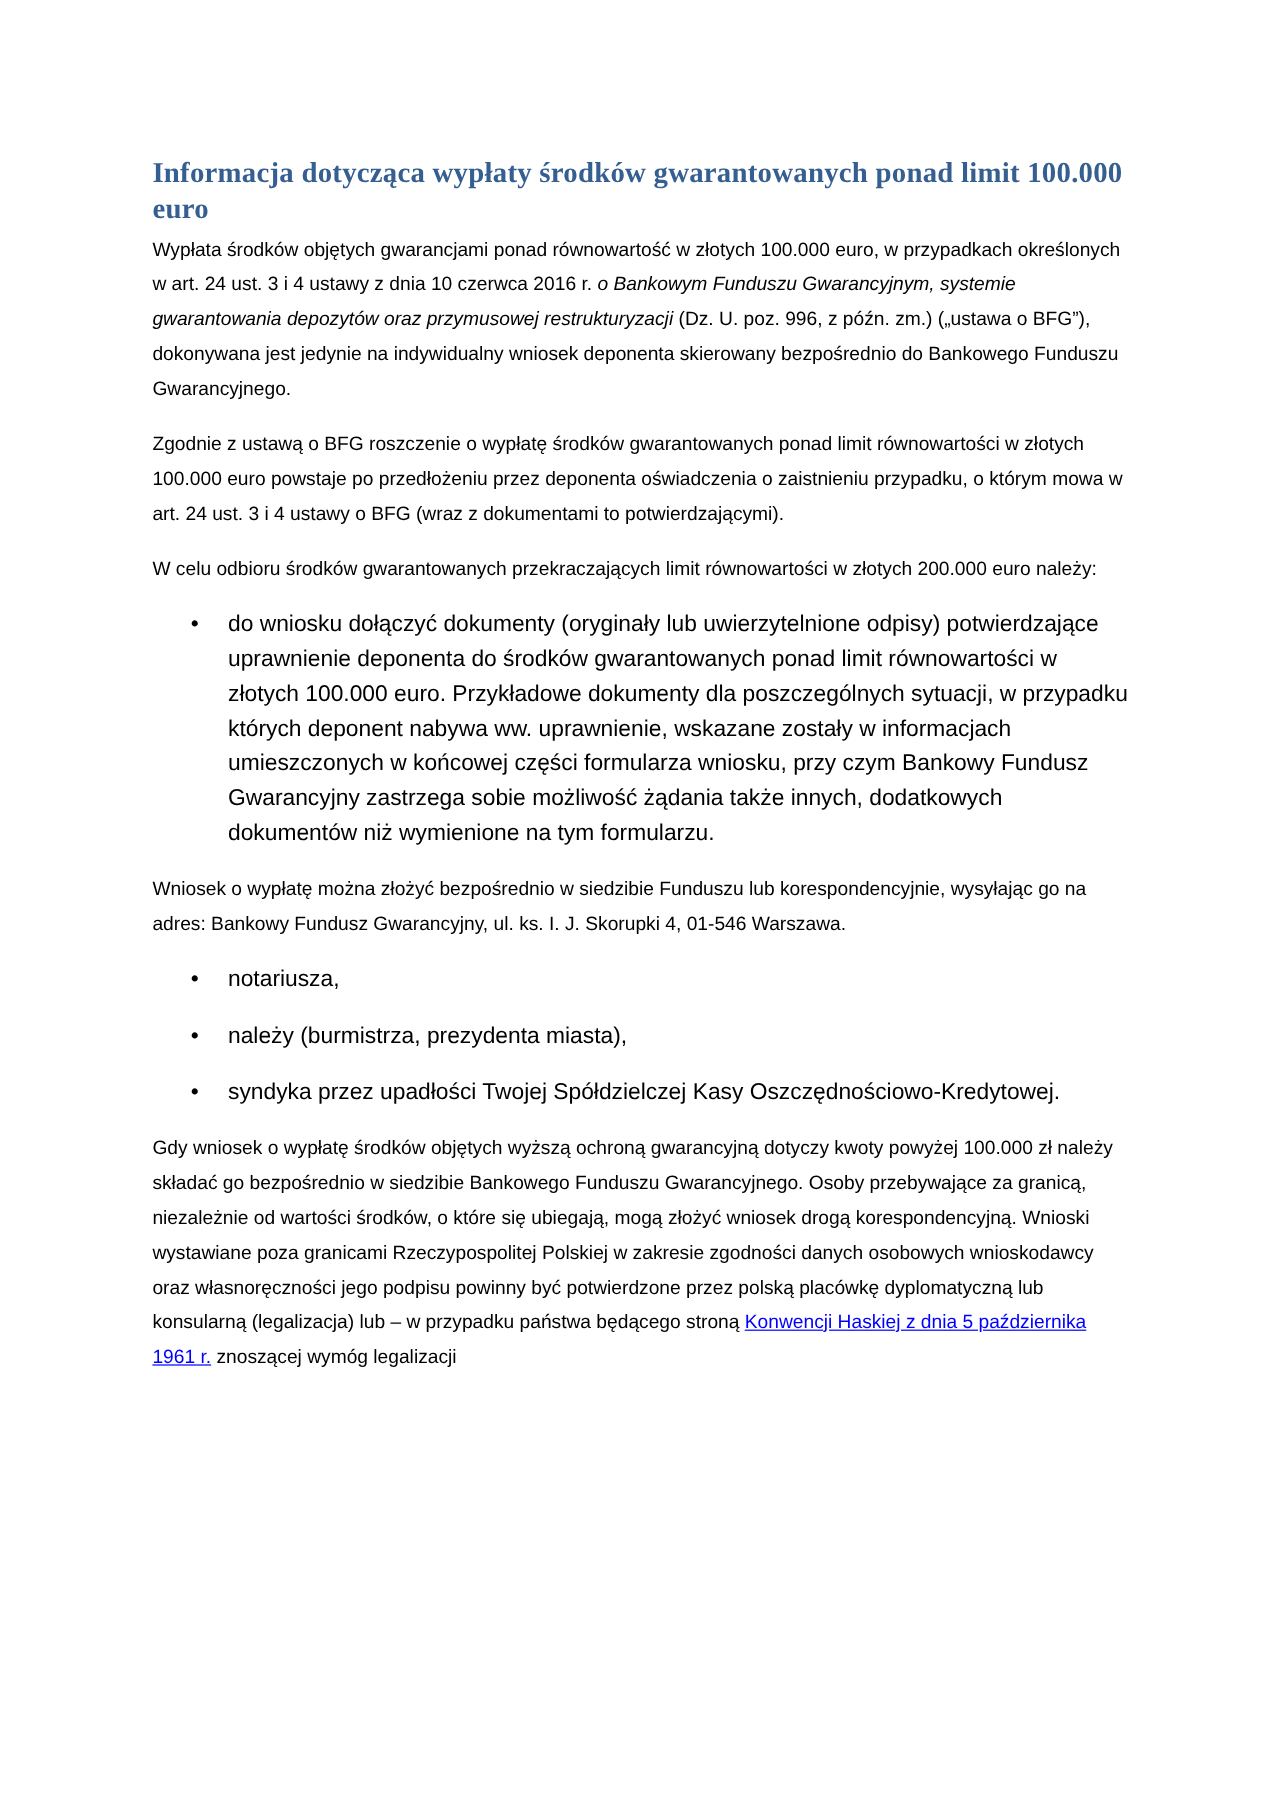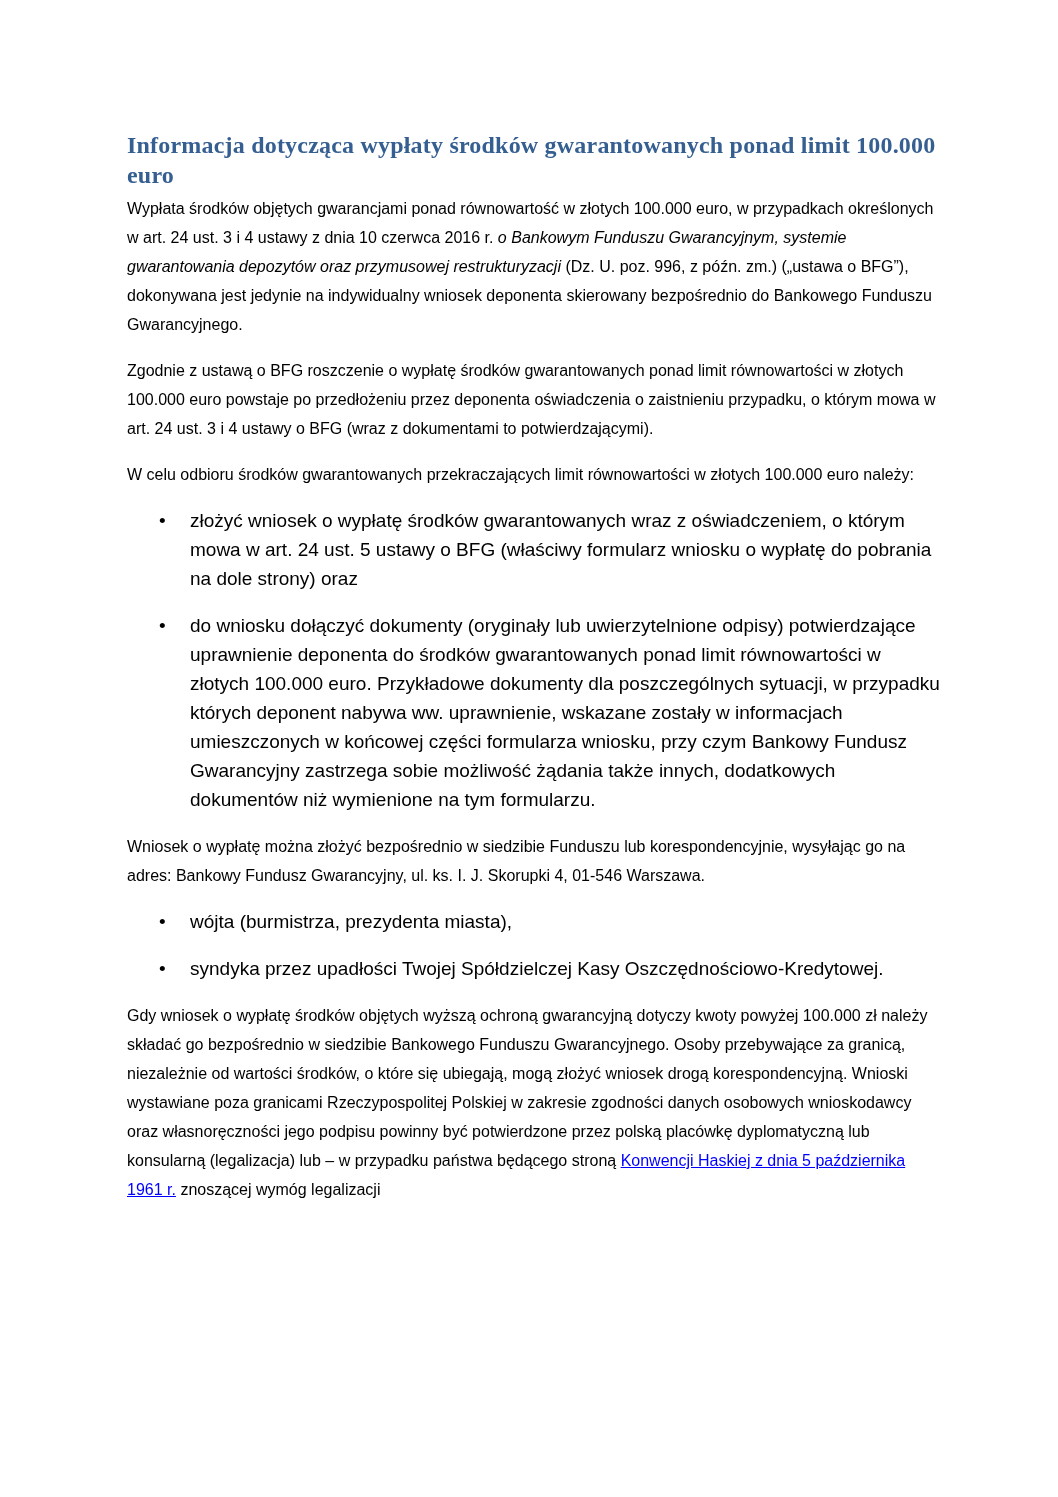--- a/index.html
+++ b/index.html
@@ -65,30 +65,30 @@
 <body>
 
 <div class="page">
 
   <h1 class="doc-title">Informacja dotycząca wypłaty środków gwarantowanych ponad limit 100.000 euro</h1>
 
   <p class="doc-para"><span>Wypłata środków objętych gwarancjami ponad równowartość w złotych 100.000 euro, w przypadkach określonych w art. 24 ust. 3 i 4 ustawy z dnia 10 czerwca 2016 r. </span><em class="law-title">o Bankowym Funduszu Gwarancyjnym, systemie gwarantowania depozytów oraz przymusowej restrukturyzacji</em><span> (Dz. U. poz. 996, z późn. zm.) („ustawa o BFG”), dokonywana jest jedynie na indywidualny wniosek deponenta skierowany bezpośrednio do Bankowego Funduszu Gwarancyjnego.</span></p>
 
   <p class="doc-para">Zgodnie z ustawą o BFG roszczenie o wypłatę środków gwarantowanych ponad limit równowartości w złotych 100.000 euro powstaje po przedłożeniu przez deponenta oświadczenia o zaistnieniu przypadku, o którym mowa w art. 24 ust. 3 i 4 ustawy o BFG (wraz z dokumentami to potwierdzającymi).</p>
 
-  <p class="doc-para">W celu odbioru środków gwarantowanych przekraczających limit równowartości w złotych 100.000 euro należy:</p>
+  <p class="doc-para">W celu odbioru środków gwarantowanych przekraczających limit równowartości w złotych 200.000 euro należy:</p>
 
   <ul class="doc-list">
-    <li>złożyć wniosek o wypłatę środków gwarantowanych wraz z oświadczeniem, o którym mowa w art. 24 ust. 5 ustawy o BFG (właściwy formularz wniosku o wypłatę do pobrania na dole strony) oraz</li>
     <li>do wniosku dołączyć dokumenty (oryginały lub uwierzytelnione odpisy) potwierdzające uprawnienie deponenta do środków gwarantowanych ponad limit równowartości w złotych 100.000 euro. Przykładowe dokumenty dla poszczególnych sytuacji, w przypadku których deponent nabywa ww. uprawnienie, wskazane zostały w informacjach umieszczonych w końcowej części formularza wniosku, przy czym Bankowy Fundusz Gwarancyjny zastrzega sobie możliwość żądania także innych, dodatkowych dokumentów niż wymienione na tym formularzu.</li>
   </ul>
 
   <p class="doc-para">Wniosek o wypłatę można złożyć bezpośrednio w siedzibie Funduszu lub korespondencyjnie, wysyłając go na adres: Bankowy Fundusz Gwarancyjny, ul. ks. I. J. Skorupki 4, 01-546 Warszawa.</p>
 
 
   <ul class="doc-list">
-    <li>wójta (burmistrza, prezydenta miasta),</li>
+    <li>notariusza,</li>
+    <li>należy (burmistrza, prezydenta miasta),</li>
     <li>syndyka przez upadłości Twojej Spółdzielczej Kasy Oszczędnościowo-Kredytowej.</li>
   </ul>
 
   <p class="doc-para"><span>Gdy wniosek o wypłatę środków objętych wyższą ochroną gwarancyjną dotyczy kwoty powyżej 100.000 zł należy składać go bezpośrednio w siedzibie Bankowego Funduszu Gwarancyjnego. Osoby przebywające za granicą, niezależnie od wartości środków, o które się ubiegają, mogą złożyć wniosek drogą korespondencyjną. Wnioski wystawiane poza granicami Rzeczypospolitej Polskiej w zakresie zgodności danych osobowych wnioskodawcy oraz własnoręczności jego podpisu powinny być potwierdzone przez polską placówkę dyplomatyczną lub konsularną (legalizacja) lub – w przypadku państwa będącego stroną </span><a class="doc-link" href="#">Konwencji Haskiej z dnia 5 października 1961 r.</a><span> znoszącej wymóg legalizacji</span></p>
 
 </div>
 
 </body></html>

